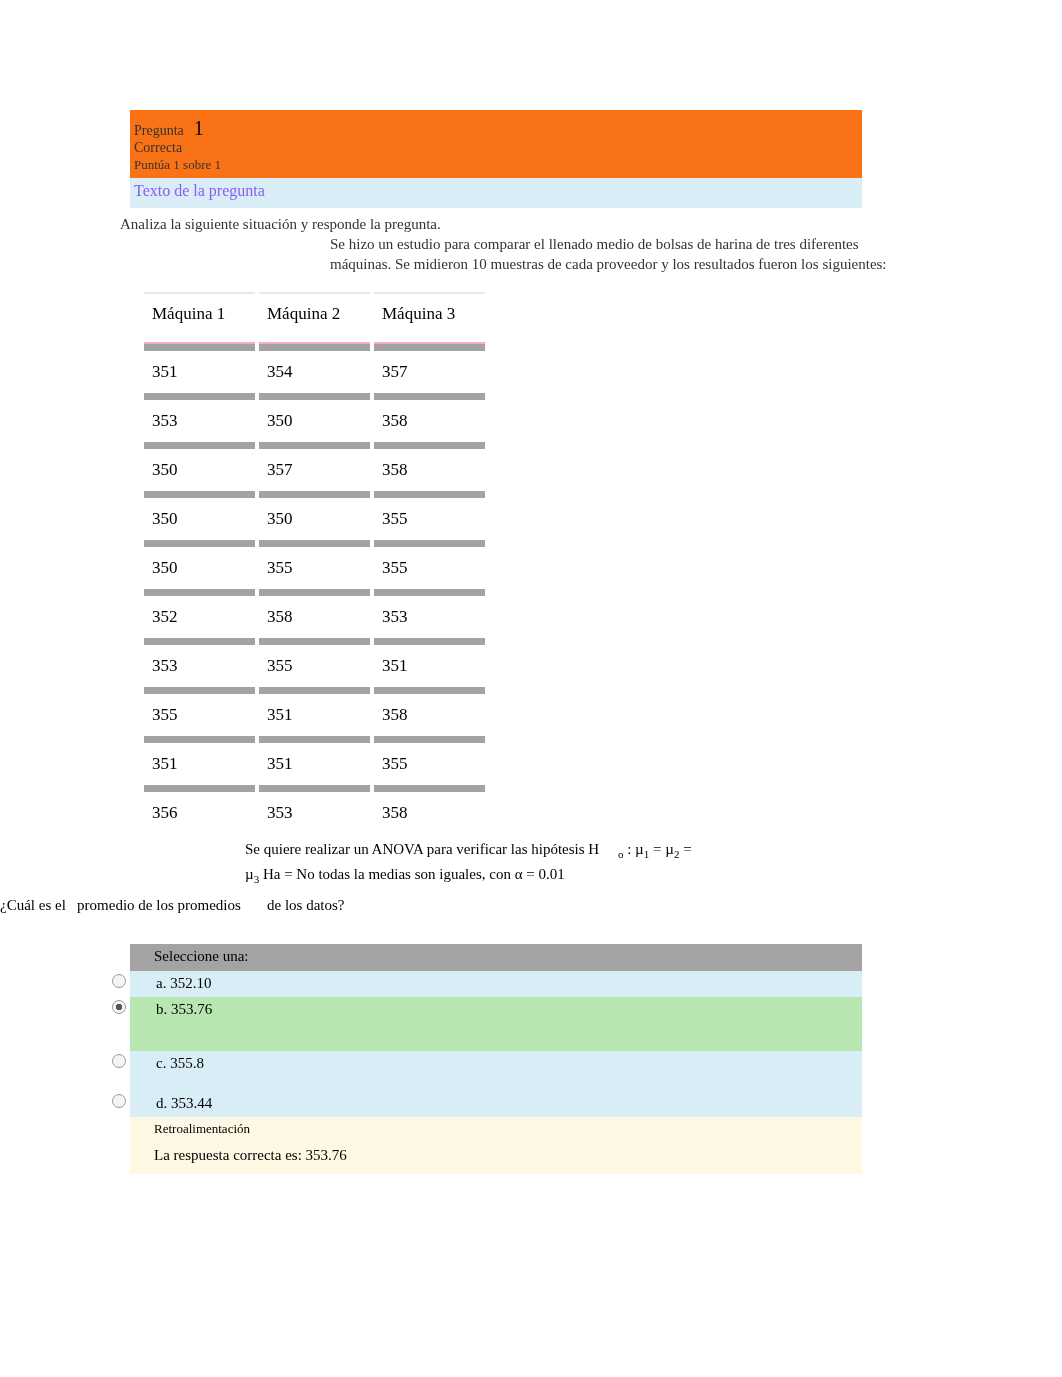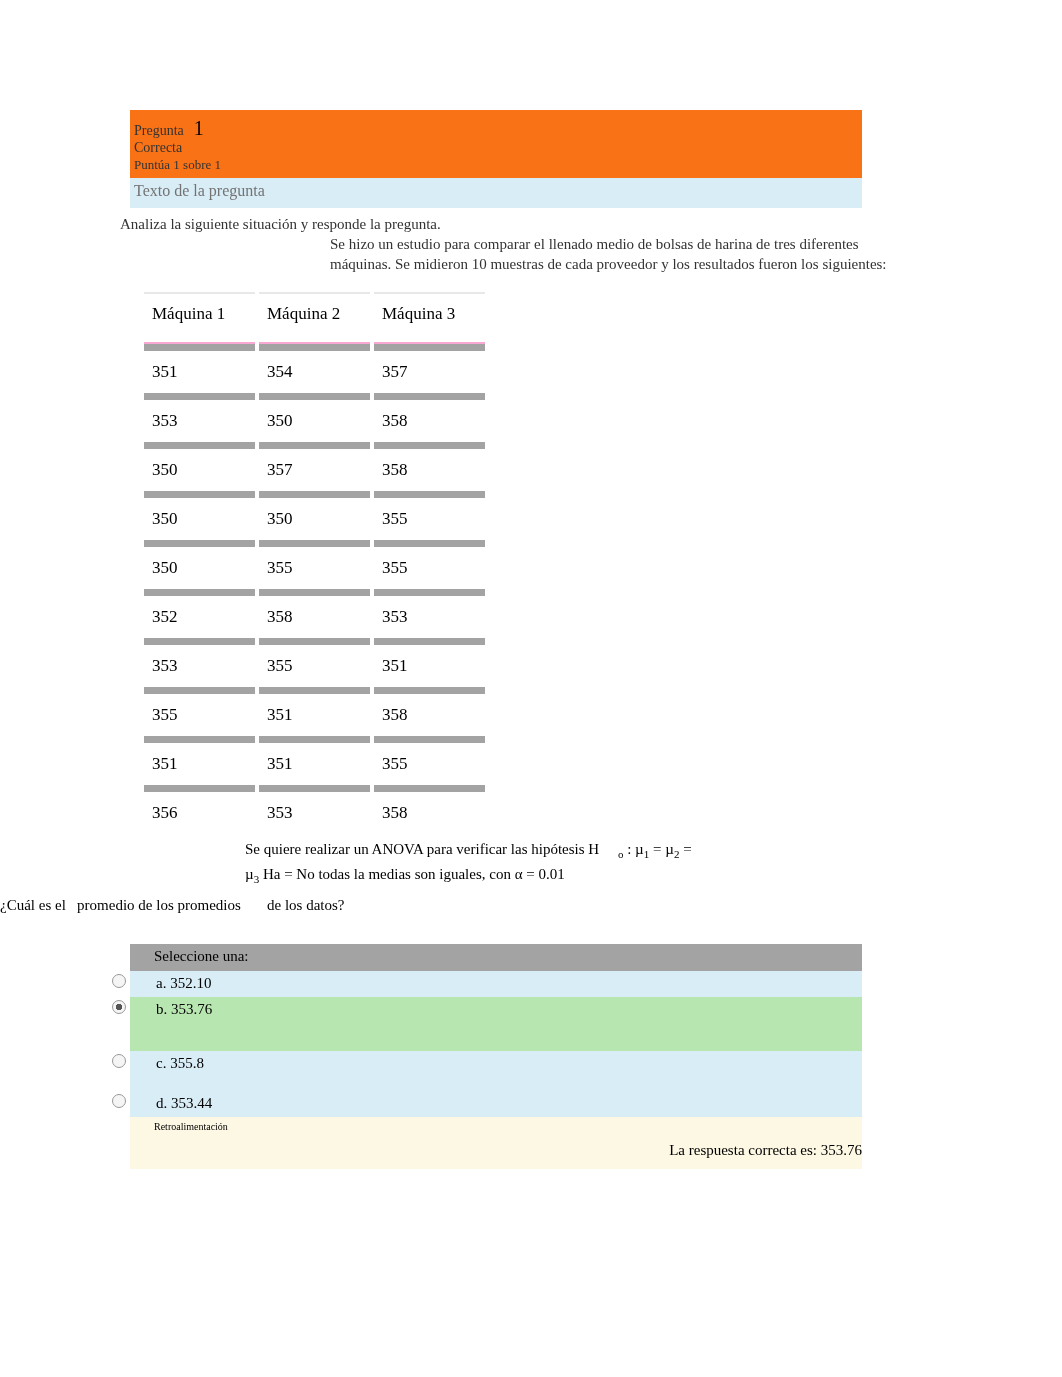--- a/index.html
+++ b/index.html
@@ -40,21 +40,21 @@
       color: #333;
     }
     .question-text-section {
       background: #d9edf7;
       padding: 4px 0 8px 0;
       margin-left: 130px;
       margin-right: 200px;
     }
     .question-text-label {
       font-size: 16px;
-      color: #737373;
+      color: #8b5cf6;
       padding-left: 4px;
     }
     .question-body {
       margin-top: 0;
     }
     .instruction {
       font-size: 15px;
       color: #333;
       padding-left: 120px;
       padding-top: 8px;
@@ -149,27 +149,26 @@
     }
     .option-spacer {
       background: #d9edf7;
       height: 14px;
     }
     .retro-header {
       background: #fcf8e3;
       padding: 4px 0 6px 0;
     }
     .retro-header-text {
-      font-size: 10px;
+      font-size: 13px;
       padding-left: 24px;
     }
     .retro-body {
       background: #fcf8e3;
-      padding: 4px 0 10px 16px;
-      text-align: right;
+      padding: 4px 0 10px 0;
     }
     .retro-body-text {
       font-size: 15px;
       padding-left: 24px;
     }
     .radio-holder {
       position: absolute;
       left: -18px;
       top: 3px;
       width: 16px;

